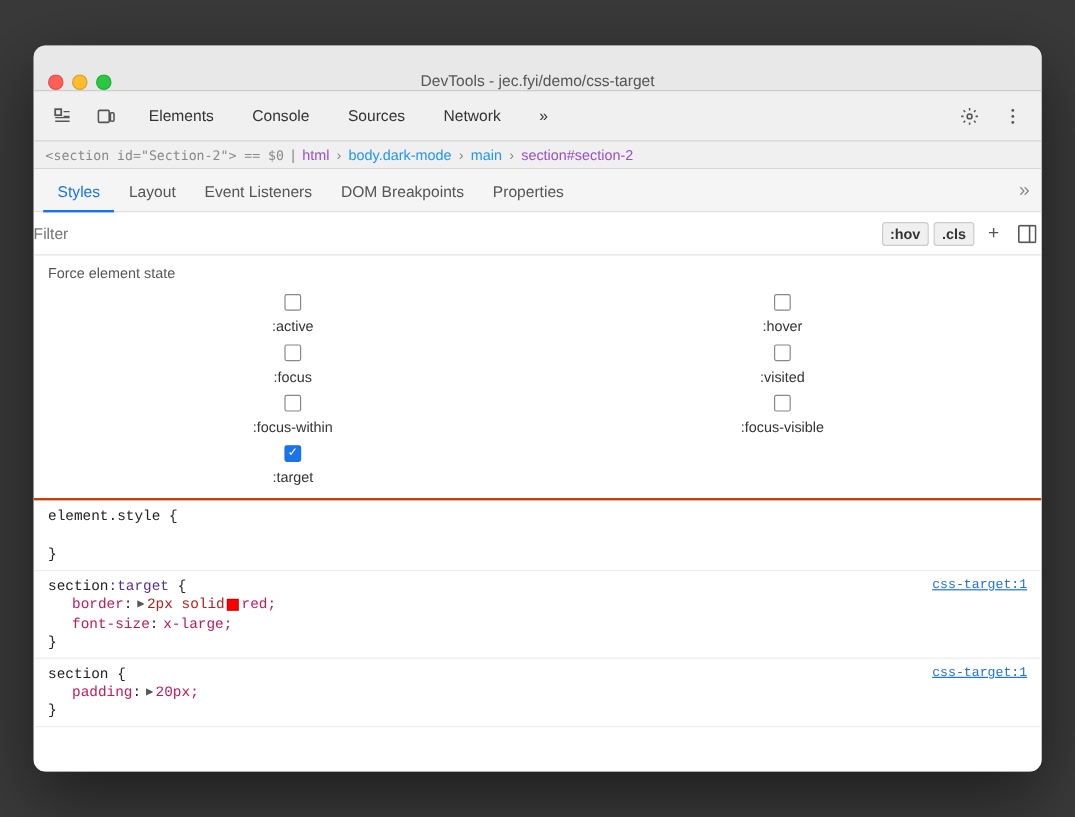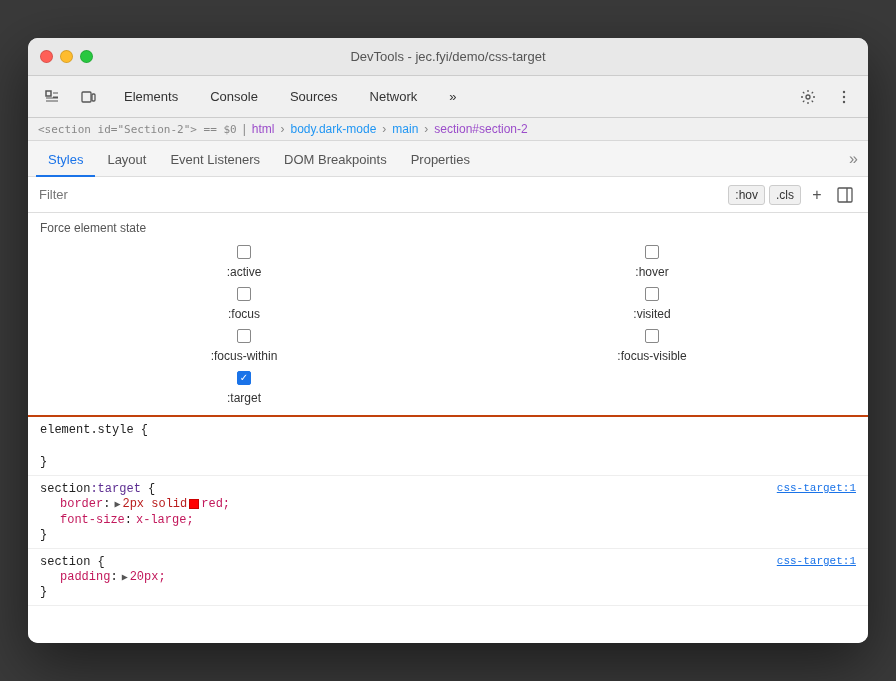--- a/index.html
+++ b/index.html
@@ -16,21 +16,21 @@
       background: #f5f5f5;
       border-radius: 10px;
       box-shadow: 0 20px 60px rgba(0,0,0,0.5);
       overflow: hidden;
     }
     
     .titlebar {
       background: #e8e8e8;
       height: 38px;
       display: flex;
-      align-items: center;
+      align-items: flex-end;
       padding: 0 12px;
       border-bottom: 1px solid #ccc;
       position: relative;
     }
     .traffic-lights {
       display: flex;
       gap: 7px;
     }
     .tl {
       width: 13px;
@@ -139,40 +139,41 @@
       padding: 8px 10px;
       color: #888;
       cursor: pointer;
     }
     
     .filter-bar {
       background: #fff;
       border-bottom: 1px solid #ddd;
       display: flex;
       align-items: center;
-      padding: 4px 11px;
+      padding: 4px 0;
       height: 36px;
       gap: 4px;
     }
     .filter-input {
       flex: 1;
       border: none;
       outline: none;
       font-size: 13px;
       color: #333;
       background: transparent;
     }
     .filter-btn {
       padding: 2px 6px;
       font-size: 12px;
       border: 1px solid #ccc;
       border-radius: 3px;
       cursor: pointer;
       color: #333;
       background: #f0f0f0;
+      font-weight: bold;
     }
     .filter-icon-btn {
       width: 24px;
       height: 24px;
       display: flex;
       align-items: center;
       justify-content: center;
       cursor: pointer;
       color: #555;
       font-size: 16px;

